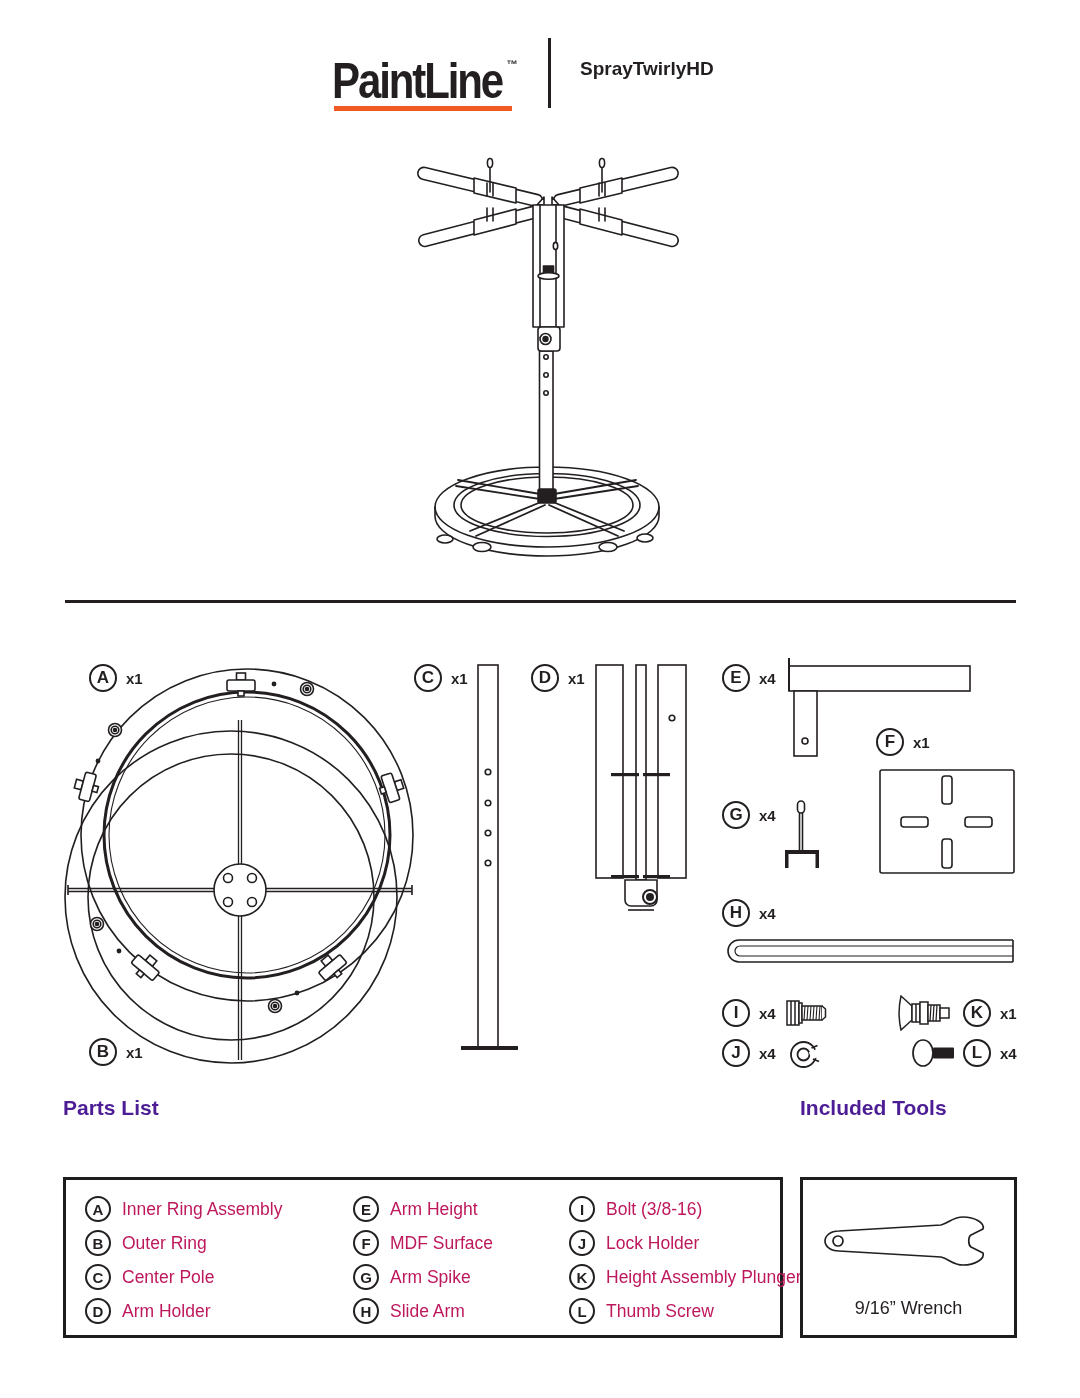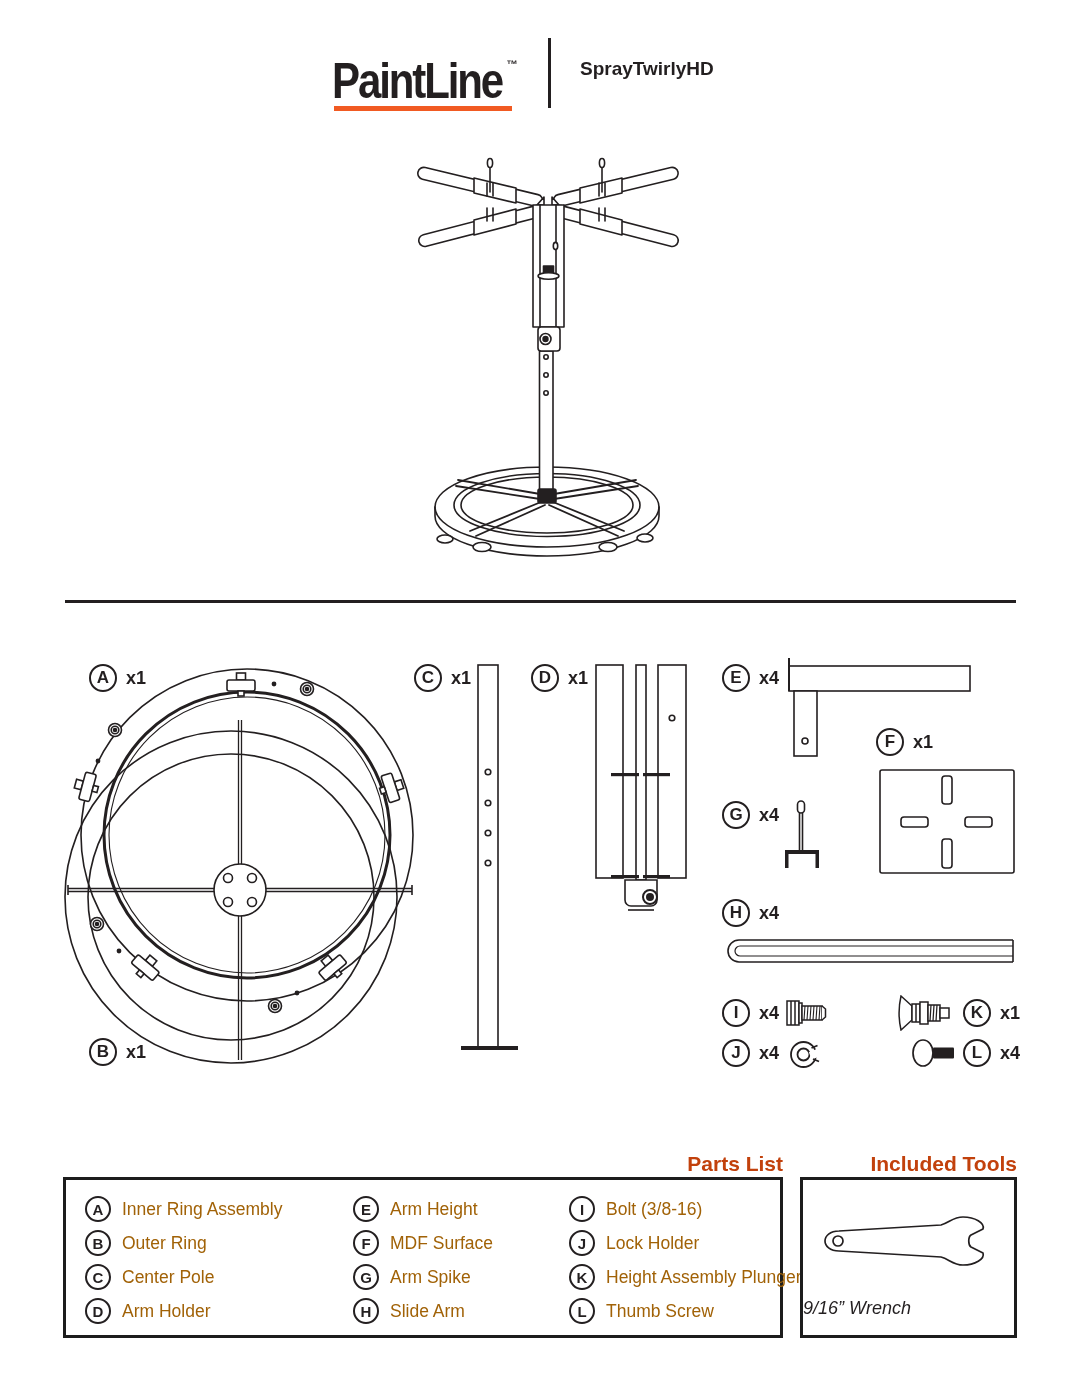--- a/index.html
+++ b/index.html
@@ -25,30 +25,30 @@
   .section-divider{position:absolute;left:65px;top:600px;width:951px;height:2.5px;background:#231f20;}
 
   
   .callout{position:absolute;display:flex;align-items:center;gap:9px;}
   .badge{
     box-sizing:border-box;border:2.6px solid #231f20;border-radius:50%;
     display:flex;align-items:center;justify-content:center;font-weight:700;color:#231f20;background:#fff;
   }
   .badge.lg{width:28px;height:28px;font-size:17px;}
   .badge.sm{width:26px;height:26px;font-size:15px;border-width:2.3px;}
-  .qty{font-size:18px;font-weight:700;color:#231f20;}
+  .qty{font-size:15px;font-weight:700;color:#231f20;}
 
   
-  .tbl-title{position:absolute;top:1152px;text-align:right;font-size:21px;font-weight:700;color:#c2410c;}
+  .tbl-title{position:absolute;top:1096px;text-align:left;font-size:21px;font-weight:700;color:#4c1d95;}
   .plist-box{position:absolute;left:63px;top:1177px;width:720px;height:161px;border:3px solid #1d1d1d;box-sizing:border-box;background:#fff;}
   .tools-box{position:absolute;left:800px;top:1177px;width:217px;height:161px;border:3px solid #1d1d1d;box-sizing:border-box;background:#fff;}
   .pcol{position:absolute;top:12px;}
   .prow{height:34px;display:flex;align-items:center;gap:11px;}
-  .pname{font-size:17.5px;color:#a16207;white-space:nowrap;}
-  .tool-label{position:absolute;left:0;top:118px;width:100%;font-size:18px;color:#231f20;font-style:italic;}
+  .pname{font-size:17.5px;color:#be185d;white-space:nowrap;}
+  .tool-label{position:absolute;left:0;top:118px;width:100%;text-align:center;font-size:18px;color:#231f20;}
 </style>
 </head>
 <body>
 
 <div id="page">
 
   <div class="abs" style="left:332px;top:56px;width:230px;height:62px;">
     <span class="logo-text">PaintLine</span><span class="tm">™</span>
     <div class="logo-underline"></div>
   </div>

